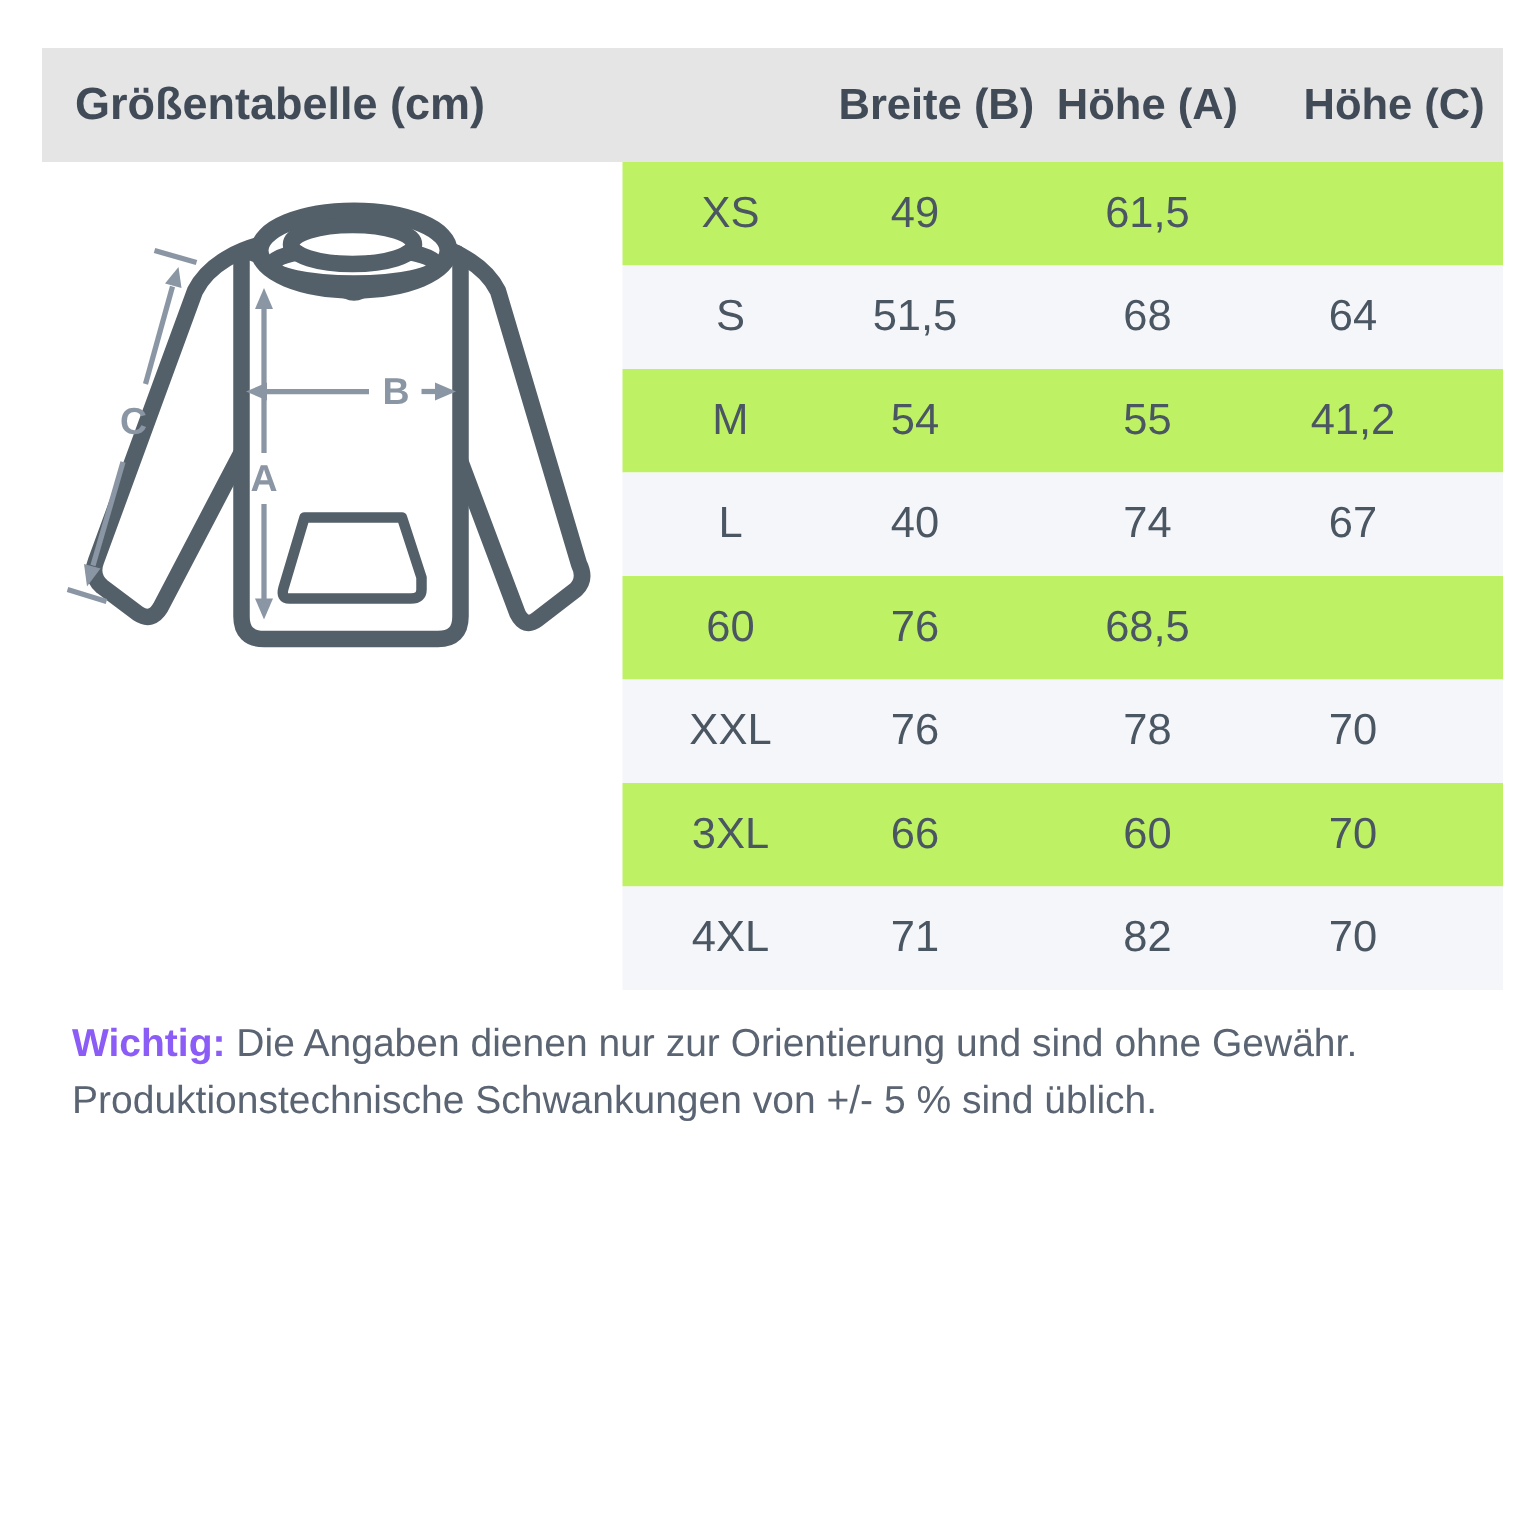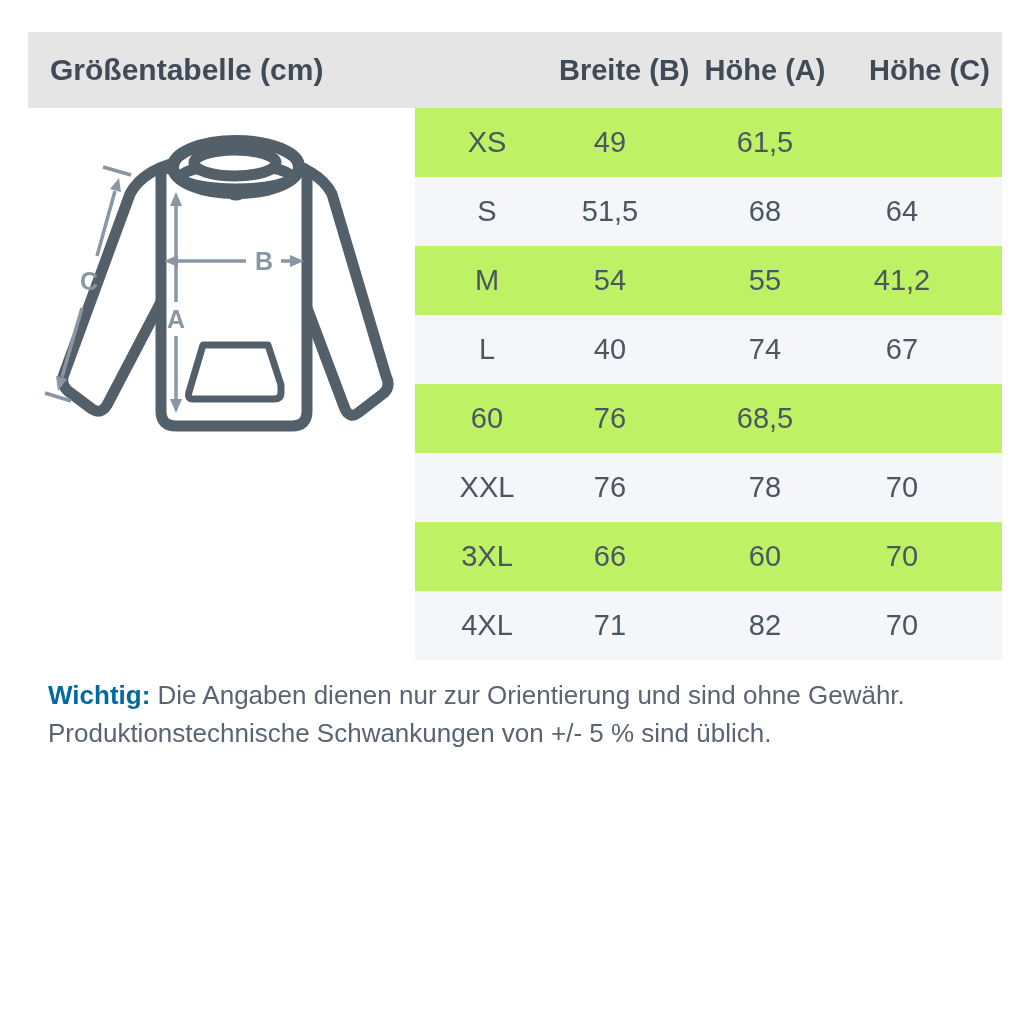--- a/index.html
+++ b/index.html
@@ -68,21 +68,21 @@
 
   
   .note {
     position: absolute;
     left: 48px; top: 676px;
     width: 920px;
     font-size: 26px;
     line-height: 38px;
     color: #5a6472;
   }
-  .note .bold { font-weight: 700; color: #0369a1; }
+  .note .bold { font-weight: 700; color: #8b5cf6; }
 </style>
 </head>
 <body>
 
 <div class="header-bar">
   <div class="header-title">Größentabelle (cm)</div>
   <div class="col-head"></div>
   <div class="col-head">Breite (B)</div>
   <div class="col-head">Höhe (A)</div>
   <div class="col-head">Höhe (C)</div>

